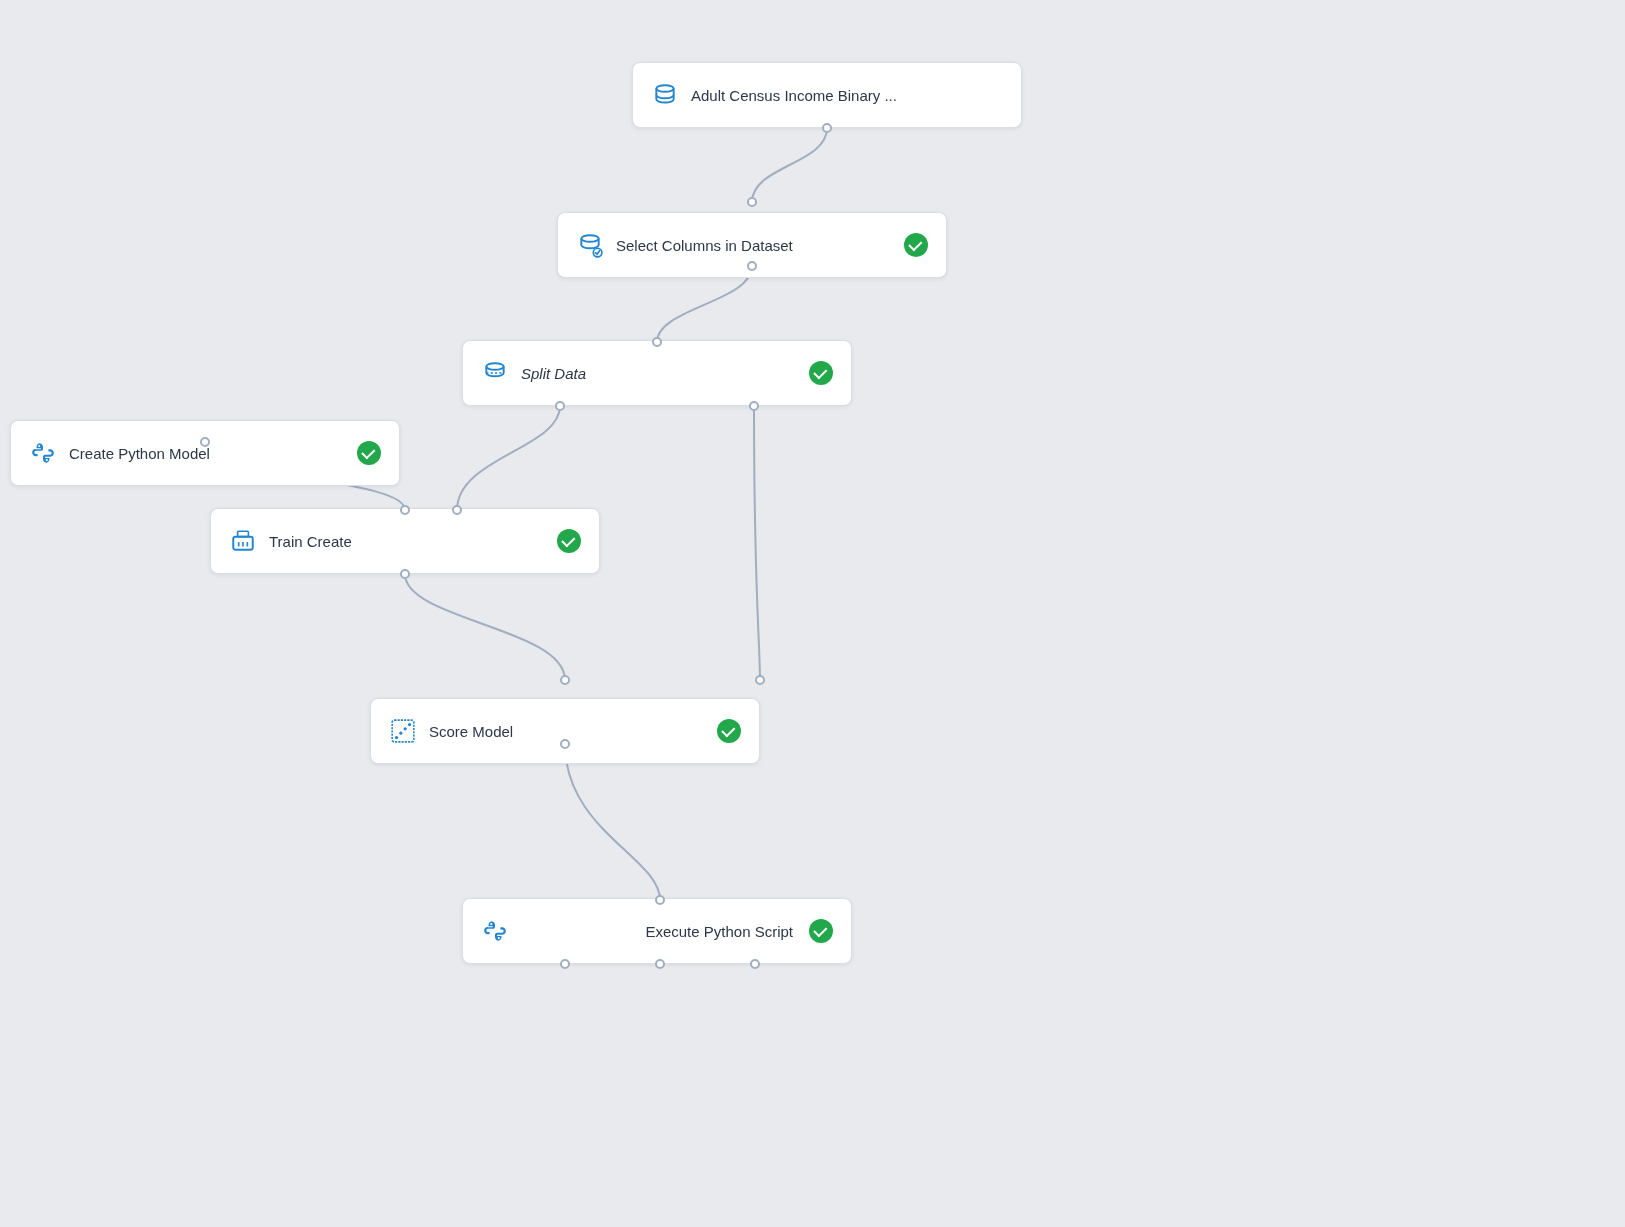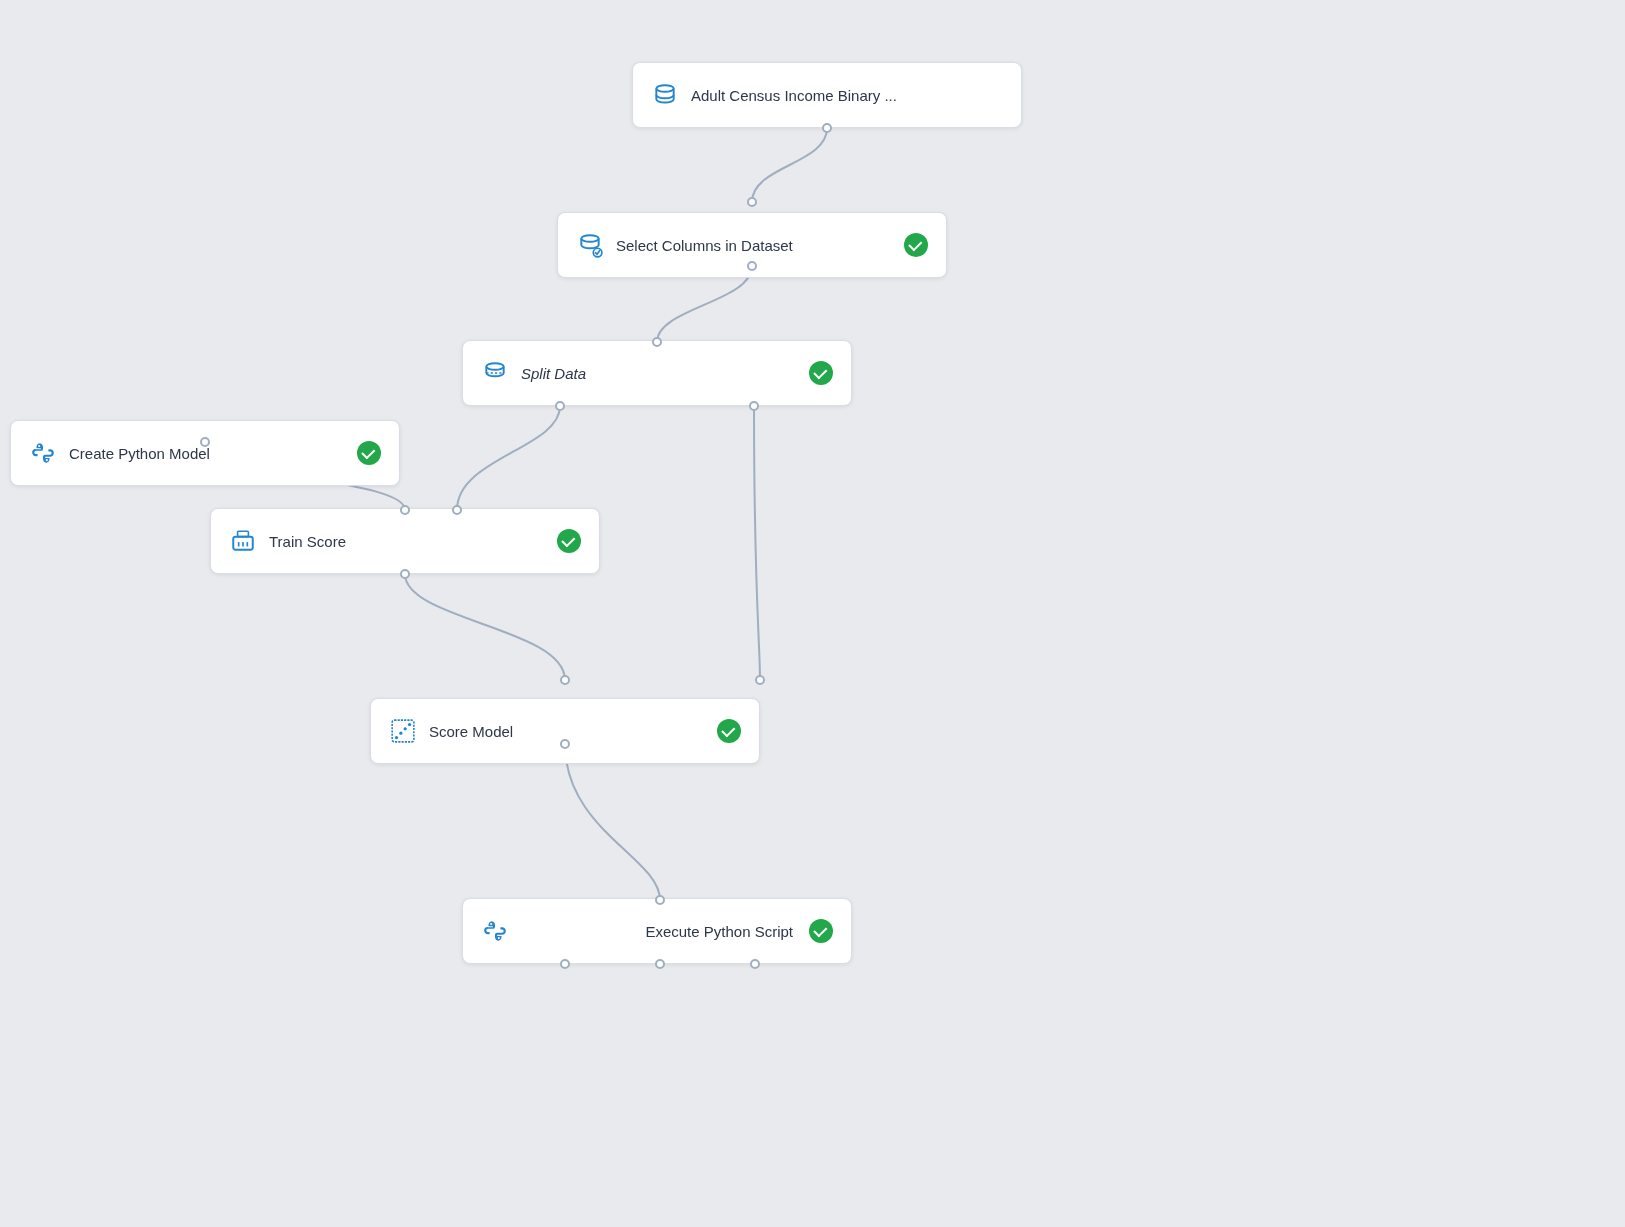--- a/index.html
+++ b/index.html
@@ -191,21 +191,21 @@
 <div class="node" style="left:210px; top:508px; width:390px;">
   <div class="node-icon">
     <svg viewBox="0 0 24 24" fill="none" xmlns="http://www.w3.org/2000/svg">
       <rect x="3" y="8" width="18" height="12" rx="2" stroke="#2185d0" stroke-width="1.8"></rect>
       <rect x="7" y="3" width="10" height="5" rx="1" stroke="#2185d0" stroke-width="1.5"></rect>
       <line x1="8" y1="13" x2="8" y2="17" stroke="#2185d0" stroke-width="1.5"></line>
       <line x1="12" y1="13" x2="12" y2="17" stroke="#2185d0" stroke-width="1.5"></line>
       <line x1="16" y1="13" x2="16" y2="17" stroke="#2185d0" stroke-width="1.5"></line>
     </svg>
   </div>
-  <span class="node-label">Train Score</span>
+  <span class="node-label">Train Create</span>
   <div class="node-check"></div>
 </div>
 
 <div class="node" style="left:370px; top:698px; width:390px;">
   <div class="node-icon">
     <svg viewBox="0 0 24 24" fill="none" xmlns="http://www.w3.org/2000/svg">
       <rect x="2" y="2" width="20" height="20" rx="2" stroke="#2185d0" stroke-width="1.5" stroke-dasharray="2,1"></rect>
       <circle cx="6" cy="18" r="1.5" fill="#2185d0"></circle>
       <circle cx="10" cy="14" r="1.5" fill="#2185d0"></circle>
       <circle cx="14" cy="10" r="1.5" fill="#2185d0"></circle>

